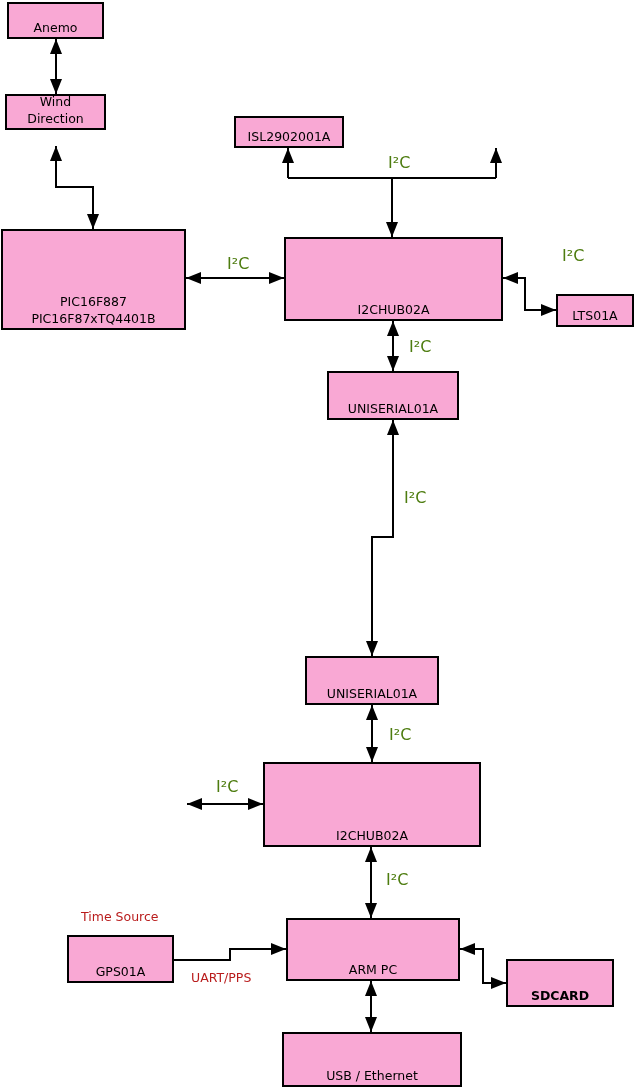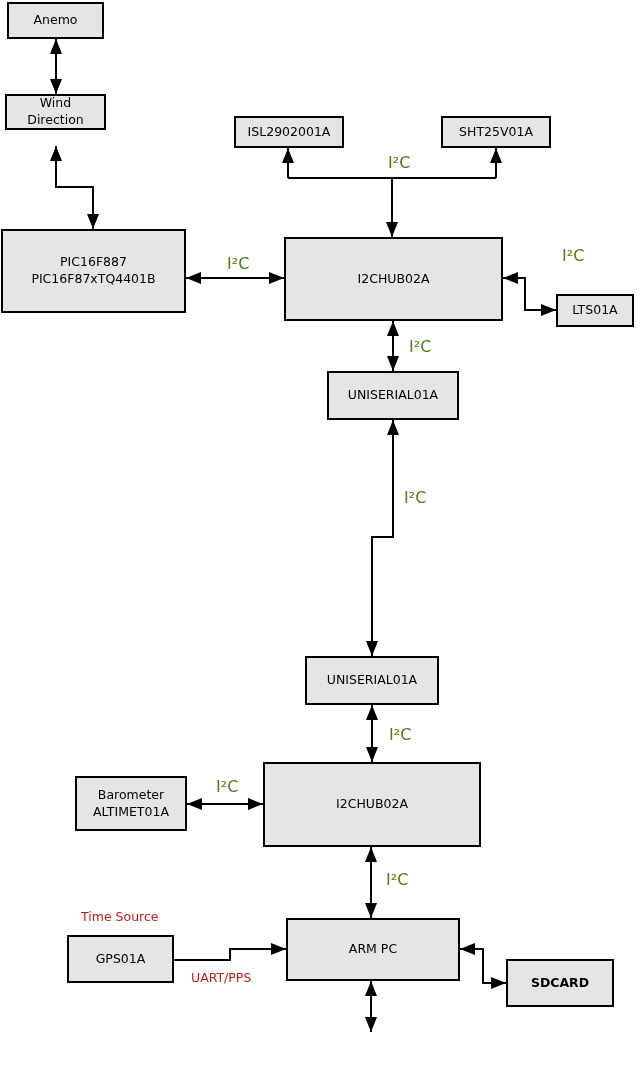--- a/index.html
+++ b/index.html
@@ -14,25 +14,25 @@
   }
   #connectors {
     position: absolute;
     left: 0; top: 0;
     width: 640px; height: 1089px;
   }
   .box {
     position: absolute;
     box-sizing: border-box;
     border: 2px solid #000000;
-    background: #e5e5e5;
+    background: #f9a8d4;
     display: flex;
     flex-direction: column;
     align-items: center;
-    justify-content: center;
+    justify-content: flex-end;
     text-align: center;
     font-size: 12.5px;
     line-height: 1.35;
     color: #000000;
   }
   .edge-label {
     position: absolute;
     font-size: 16px;
     color: #4d7c0f;
     white-space: nowrap;
@@ -79,70 +79,66 @@
 
   <div class="box" style="left:7px; top:2px; width:97px; height:37px;">
     <span>Anemo</span>
   </div>
 
   <div class="box" style="left:5px; top:94px; width:101px; height:36px;">
     <span>Wind</span>
     <span>Direction</span>
   </div>
 
-  <div class="box" style="left:1px; top:229px; width:185px; height:84px;">
+  <div class="box" style="left:1px; top:229px; width:185px; height:101px;">
     <span>PIC16F887</span>
     <span>PIC16F87xTQ4401B</span>
   </div>
 
   <div class="box" style="left:234px; top:116px; width:110px; height:32px;">
     <span>ISL2902001A</span>
   </div>
 
-  <div class="box" style="left:441px; top:116px; width:110px; height:32px;">
-    <span>SHT25V01A</span>
-  </div>
 
   <div class="box" style="left:284px; top:237px; width:219px; height:84px;">
     <span>I2CHUB02A</span>
   </div>
 
   <div class="box" style="left:556px; top:294px; width:78px; height:33px;">
     <span>LTS01A</span>
   </div>
 
   <div class="box" style="left:327px; top:371px; width:132px; height:49px;">
     <span>UNISERIAL01A</span>
   </div>
 
   <div class="box" style="left:305px; top:656px; width:134px; height:49px;">
     <span>UNISERIAL01A</span>
   </div>
 
-  <div class="box" style="left:75px; top:776px; width:112px; height:55px;">
-    <span>Barometer</span>
-    <span>ALTIMET01A</span>
-  </div>
 
   <div class="box" style="left:263px; top:762px; width:218px; height:85px;">
     <span>I2CHUB02A</span>
   </div>
 
   <div class="box" style="left:67px; top:935px; width:107px; height:48px;">
     <span>GPS01A</span>
   </div>
 
   <div class="box" style="left:286px; top:918px; width:174px; height:63px;">
     <span>ARM PC</span>
   </div>
 
   <div class="box" style="left:506px; top:959px; width:108px; height:48px;font-weight:bold;">
     <span>SDCARD</span>
   </div>
 
+  <div class="box" style="left:282px; top:1032px; width:180px; height:55px;">
+    <span>USB / Ethernet</span>
+  </div>
 
   <span class="edge-label" style="left:388px; top:153px;">I²C</span>
   <span class="edge-label" style="left:227px; top:254px;">I²C</span>
   <span class="edge-label" style="left:562px; top:246px;">I²C</span>
   <span class="edge-label" style="left:409px; top:337px;">I²C</span>
   <span class="edge-label" style="left:404px; top:488px;">I²C</span>
   <span class="edge-label" style="left:389px; top:725px;">I²C</span>
   <span class="edge-label" style="left:216px; top:777px;">I²C</span>
   <span class="edge-label" style="left:386px; top:870px;">I²C</span>
 

